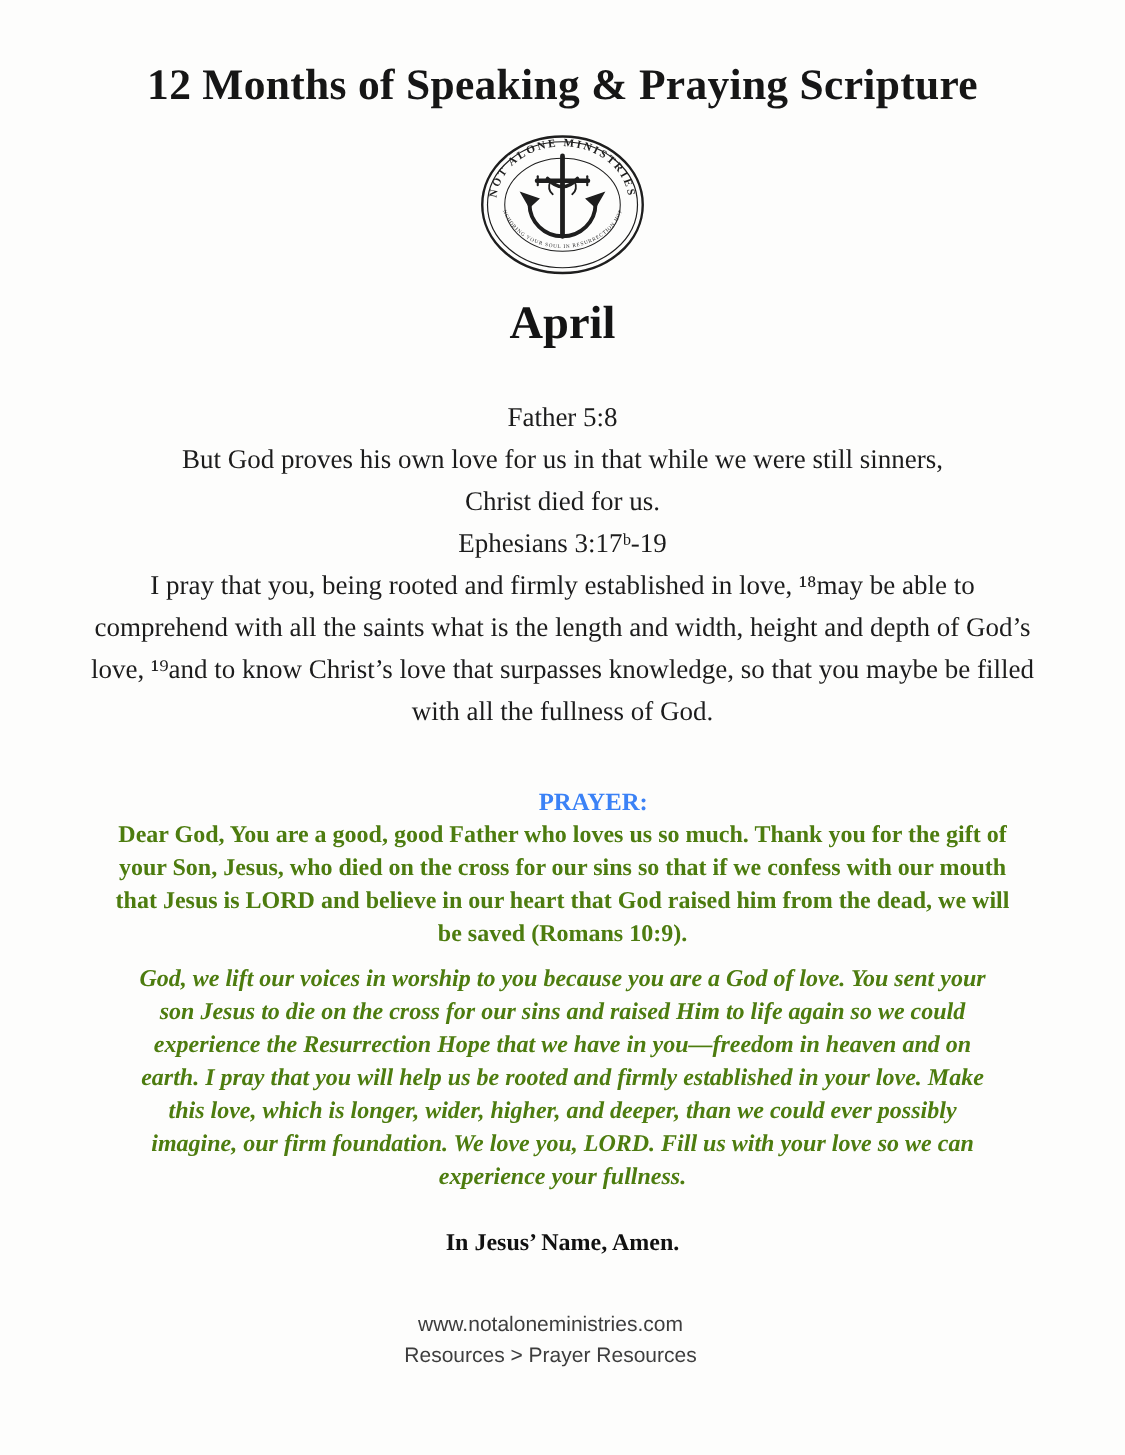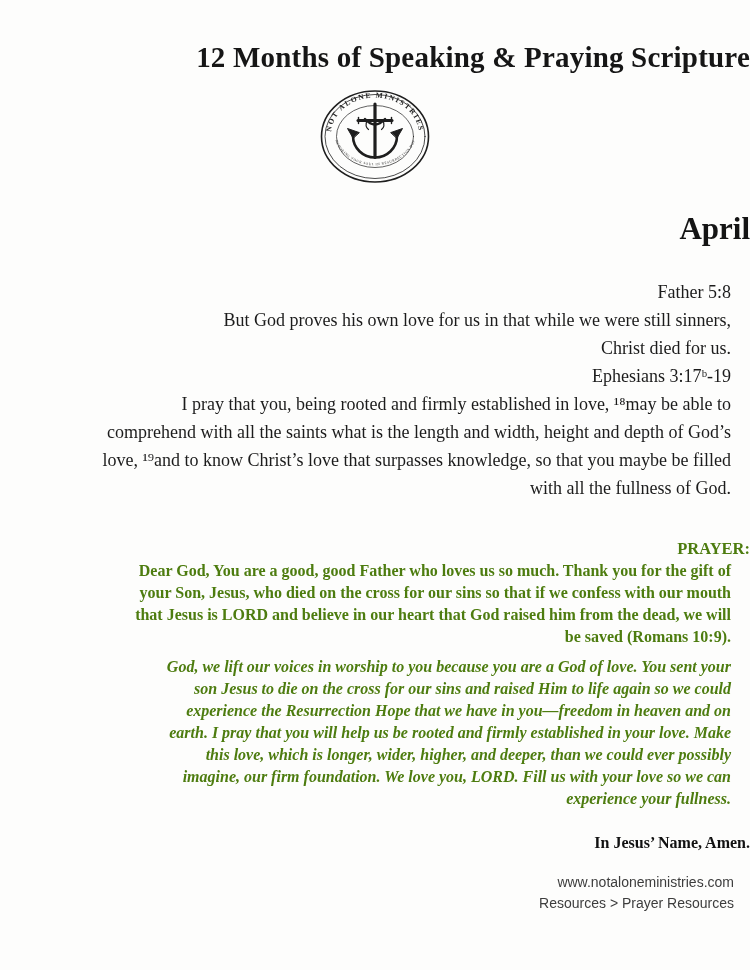--- a/index.html
+++ b/index.html
@@ -8,42 +8,42 @@
     background: #fdfdfc;
   }
   .page {
     position: relative;
     width: 750px;
     height: 970px;
     margin: 0 auto;
     background: #fdfdfc;
     color: #1c1c1c;
     font-family: "Liberation Serif", "DejaVu Serif", serif;
-    text-align: right;
+    text-align: center;
     box-sizing: border-box;
     padding-top: 40px;
     overflow: hidden;
   }
   .page-title {
     margin: 0;
     font-family: "Liberation Serif", "DejaVu Serif", serif;
     font-weight: bold;
     font-size: 29px;
     line-height: 34px;
     letter-spacing: 0.2px;
     color: #161616;
   }
   .logo-wrap {
     margin: 15px auto 0 auto;
     width: 112px;
     height: 95px;
   }
   .logo-wrap svg { display: block; }
   .month-heading {
-    margin: 27px 0 0 0;
+    margin: 13px 0 0 0;
     font-family: "Liberation Serif", "DejaVu Serif", serif;
     font-weight: bold;
     font-size: 31px;
     line-height: 36px;
     color: #141414;
   }
   .scripture {
     margin: 0 auto;
     max-width: 712px;
   }
@@ -61,21 +61,21 @@
     white-space: pre-line;
   }
   .prayer-section {
     margin-top: 36px;
   }
   .prayer-heading {
     margin: 0;
     font-weight: bold;
     font-size: 16.5px;
     line-height: 22px;
-    color: #4d7c0f;
+    color: #3b82f6;
     padding-left: 41px;
   }
   .prayer-paragraph {
     margin: 0 auto;
     max-width: 712px;
     font-weight: bold;
     font-size: 16px;
     line-height: 22px;
     white-space: pre-line;
     color: #4d7c0f;

